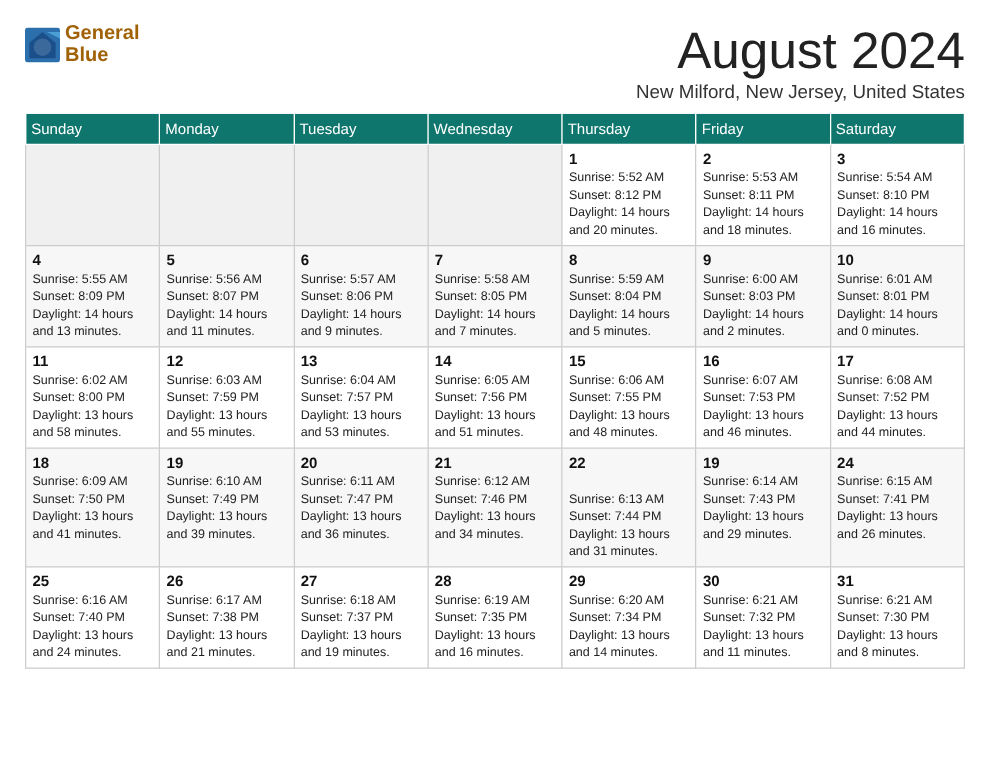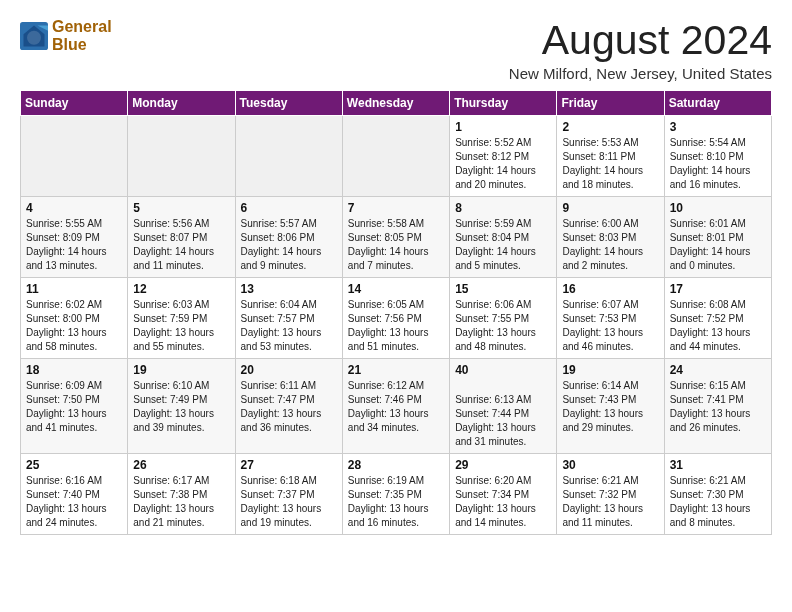--- a/index.html
+++ b/index.html
@@ -51,26 +51,26 @@
       font-size: 15px;
       color: #333;
       margin-top: 2px;
     }
     .calendar {
       width: 100%;
       border-collapse: collapse;
       font-size: 10.5px;
     }
     .calendar thead tr th {
-      background-color: #701a75;
+      background-color: #0f766e;
       color: #fff;
       padding: 5px 4px;
       text-align: left;
       font-size: 12px;
-      font-weight: bold;
+      font-weight: normal;
       border: 1px solid #fff;
     }
     .calendar tbody tr td {
       border: 1px solid #ccc;
       vertical-align: top;
       padding: 4px 5px;
       height: 76px;
       background: #fff;
       width: 14.28%;
     }
@@ -280,21 +280,21 @@
 and 36 minutes.</div>
           </td>
           <td>
             <div class="day-num">21</div>
             <div class="day-info" style="white-space: pre-line;">Sunrise: 6:12 AM
 Sunset: 7:46 PM
 Daylight: 13 hours
 and 34 minutes.</div>
           </td>
           <td>
-            <div class="day-num">40</div>
+            <div class="day-num">22</div>
             <div class="day-info" style="white-space: pre-line; margin-top: 16px;">Sunrise: 6:13 AM
 Sunset: 7:44 PM
 Daylight: 13 hours
 and 31 minutes.</div>
           </td>
           <td>
             <div class="day-num">19</div>
             <div class="day-info" style="white-space: pre-line;">Sunrise: 6:14 AM
 Sunset: 7:43 PM
 Daylight: 13 hours

